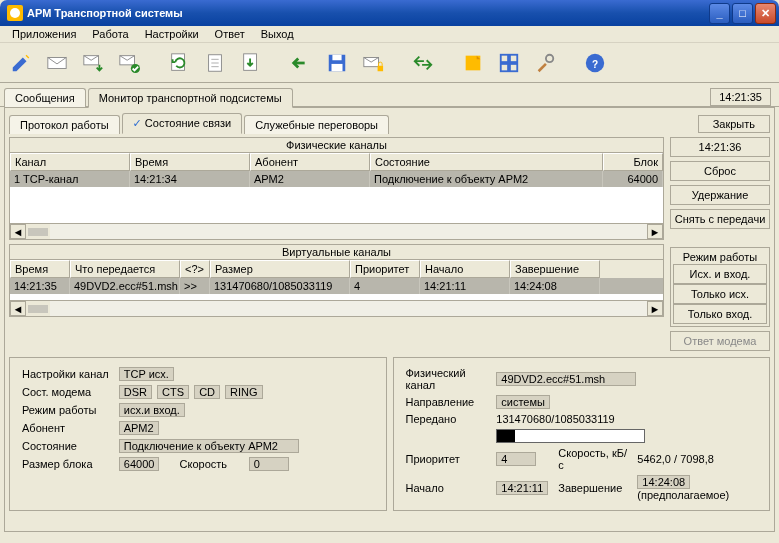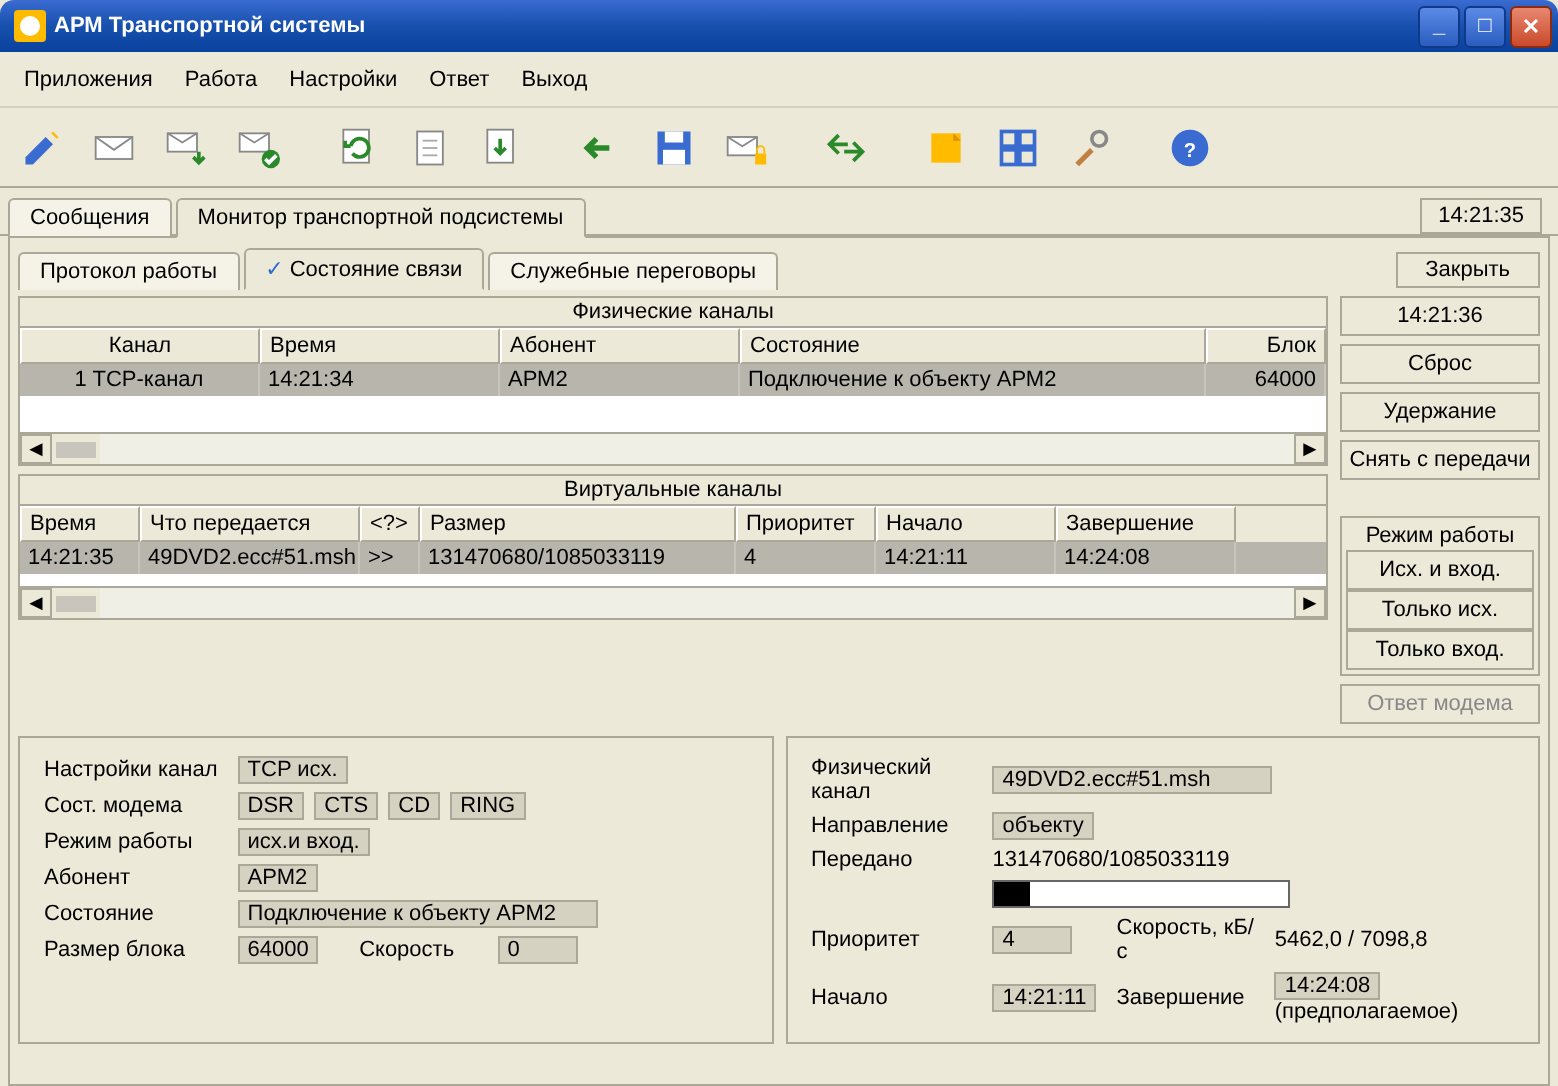--- a/index.html
+++ b/index.html
@@ -8,21 +8,21 @@
 
 .titlebar { height: 26px; background: linear-gradient(to bottom, #3a6bd1 0%, #1850ad 50%, #0941a0 100%); display: flex; align-items: center; padding: 0 3px; border-radius: 7px 7px 0 0; }
 .titlebar .app-icon { width: 16px; height: 16px; margin: 0 4px; background:#fb0; border-radius:2px; position:relative;}
 .titlebar .app-icon::after{content:"";position:absolute;left:3px;top:3px;width:10px;height:10px;background:#fff;border-radius:50%;}
 .titlebar .title { color: #fff; font-weight: bold; flex: 1; }
 .winbtns { display: flex; gap: 2px; }
 .winbtn { width: 21px; height: 21px; background: linear-gradient(to bottom,#5c8ae6,#2a5dbf); border: 1px solid #0f3a8a; border-radius: 3px; color:#fff; display:flex;align-items:center;justify-content:center;font-weight:bold;cursor:pointer;}
 .winbtn.close { background: linear-gradient(to bottom,#e88870,#c94a2a); border-color:#8c2a0f;}
 
 
-.menubar { height: 28px; background: #ece9d8; display: flex; align-items: center; padding: 0 4px; border-bottom:1px solid #d6d2c2;}
+.menubar { height: 17px; background: #ece9d8; display: flex; align-items: center; padding: 0 4px; border-bottom:1px solid #d6d2c2;}
 .menubar span { padding: 2px 8px; cursor: pointer; }
 
 
 .toolbar { height: 40px; display: flex; align-items: center; padding: 4px 6px; gap: 6px; background:#ece9d8; border-bottom:1px solid #aca899;}
 .tbtn { width: 30px; height: 30px; border:1px solid transparent; border-radius:2px; display:flex;align-items:center;justify-content:center;cursor:pointer;}
 .tbtn svg{width:22px;height:22px;}
 
 
 .tabs1 { display: flex; align-items: center; background:#ece9d8; padding: 4px 4px 0 4px;}
 .tab { padding: 3px 10px; border:1px solid #aca899; border-bottom:none; background:#f5f3e8; border-radius:3px 3px 0 0; margin-right:2px; cursor:pointer; position:relative; top:1px;}
@@ -43,21 +43,21 @@
 .sidebtn.disabled{color:#888;}
 
 
 .group { border:1px solid #aca899; background:#ece9d8;}
 .group-title { text-align:center; padding:1px 0; border-bottom:1px solid #aca899; background:#ece9d8;}
 .grid-head { display:flex; background:#ece9d8;}
 .gh { border:1px solid #fff; border-right-color:#aca899; border-bottom-color:#aca899; padding:2px 4px; background:#ece9d8;}
 .grid-row { display:flex; background:#dcdad0;}
 .grid-row.sel { background:#b8b6ac;}
 .gc { padding:2px 4px; border-right:1px solid #c8c6bc;}
-.grid-body { background:#fff; height:34px; overflow:auto;}
+.grid-body { background:#fff; height:52px; overflow:auto;}
 .grid-body2 { background:#fff; height:22px; overflow:auto;}
 
 
 .scrolldummy { height:16px; display:flex; border-top:1px solid #aca899;}
 .scrolldummy .arrow{width:16px;border:1px solid #aca899;background:#ece9d8;display:flex;align-items:center;justify-content:center;}
 .scrolldummy .track{flex:1;background:#f0efe6;}
 .grip{width:20px;height:8px;margin:2px;background:#c8c6bc;align-self:center;}
 
 
 .mode-group { border:1px solid #aca899; padding:2px;}
@@ -67,24 +67,24 @@
 .status-row { display:flex; gap:6px; margin-top:6px;}
 .status-box { border:1px solid #aca899; padding:6px; flex:1;}
 .status-box table td{padding:1px 4px;}
 .chip{display:inline-block;padding:0 4px;background:#d6d2c2;border:1px solid #aca899;margin-right:2px;}
 .valfield{background:#d6d2c2;border:1px solid #aca899;padding:0 4px;display:inline-block;min-width:40px;}
 .progress{display:inline-block;width:149px;height:14px;border:1px solid #666;background:#fff;position:relative;vertical-align:middle;}
 .progress .fill{position:absolute;left:0;top:0;height:100%;background:#000;}
 .progress .pct{position:absolute;width:100%;text-align:center;top:0;color:#000;mix-blend-mode:difference;}
 
 
-.pc-c1{width:120px;text-align:center;} .pc-c2{width:120px;} .pc-c3{width:120px;} .pc-c4{flex:1;} .pc-c5{width:60px;text-align:right;}
-
-
-.vc-c1{width:60px;} .vc-c2{width:110px;} .vc-c3{width:30px;} .vc-c4{width:158px;} .vc-c5{width:70px;} .vc-c6{width:90px;} .vc-c7{width:90px;}
+.pc-c1{width:120px;} .pc-c2{width:120px;} .pc-c3{width:120px;} .pc-c4{flex:1;} .pc-c5{width:60px;text-align:right;}
+
+
+.vc-c1{width:60px;} .vc-c2{width:110px;} .vc-c3{width:30px;} .vc-c4{width:140px;} .vc-c5{width:70px;} .vc-c6{width:90px;} .vc-c7{width:90px;}
 
 </style>
 </head>
 <body>
 
 <div class="titlebar">
   <div class="app-icon"></div>
   <div class="title">АРМ Транспортной системы</div>
   <div class="winbtns">
     <div class="winbtn">_</div>
@@ -344,21 +344,21 @@
     </div>
     <div class="status-box">
       <table>
         <tbody>
             <tr>
               <td>Физический канал</td>
               <td colspan="3"><span class="valfield" style="min-width:140px;">49DVD2.ecc#51.msh</span></td>
             </tr>
         <tr>
               <td>Направление</td>
-              <td colspan="3"><span class="valfield">объекту</span></td>
+              <td colspan="3"><span class="valfield">системы</span></td>
             </tr>
         <tr>
               <td>Передано</td>
               <td colspan="3"><span>131470680/1085033119</span></td>
             </tr>
         <tr>
               <td></td>
               <td colspan="3">
           <div class="progress">
             <div class="fill" style="width:12%;"></div>

